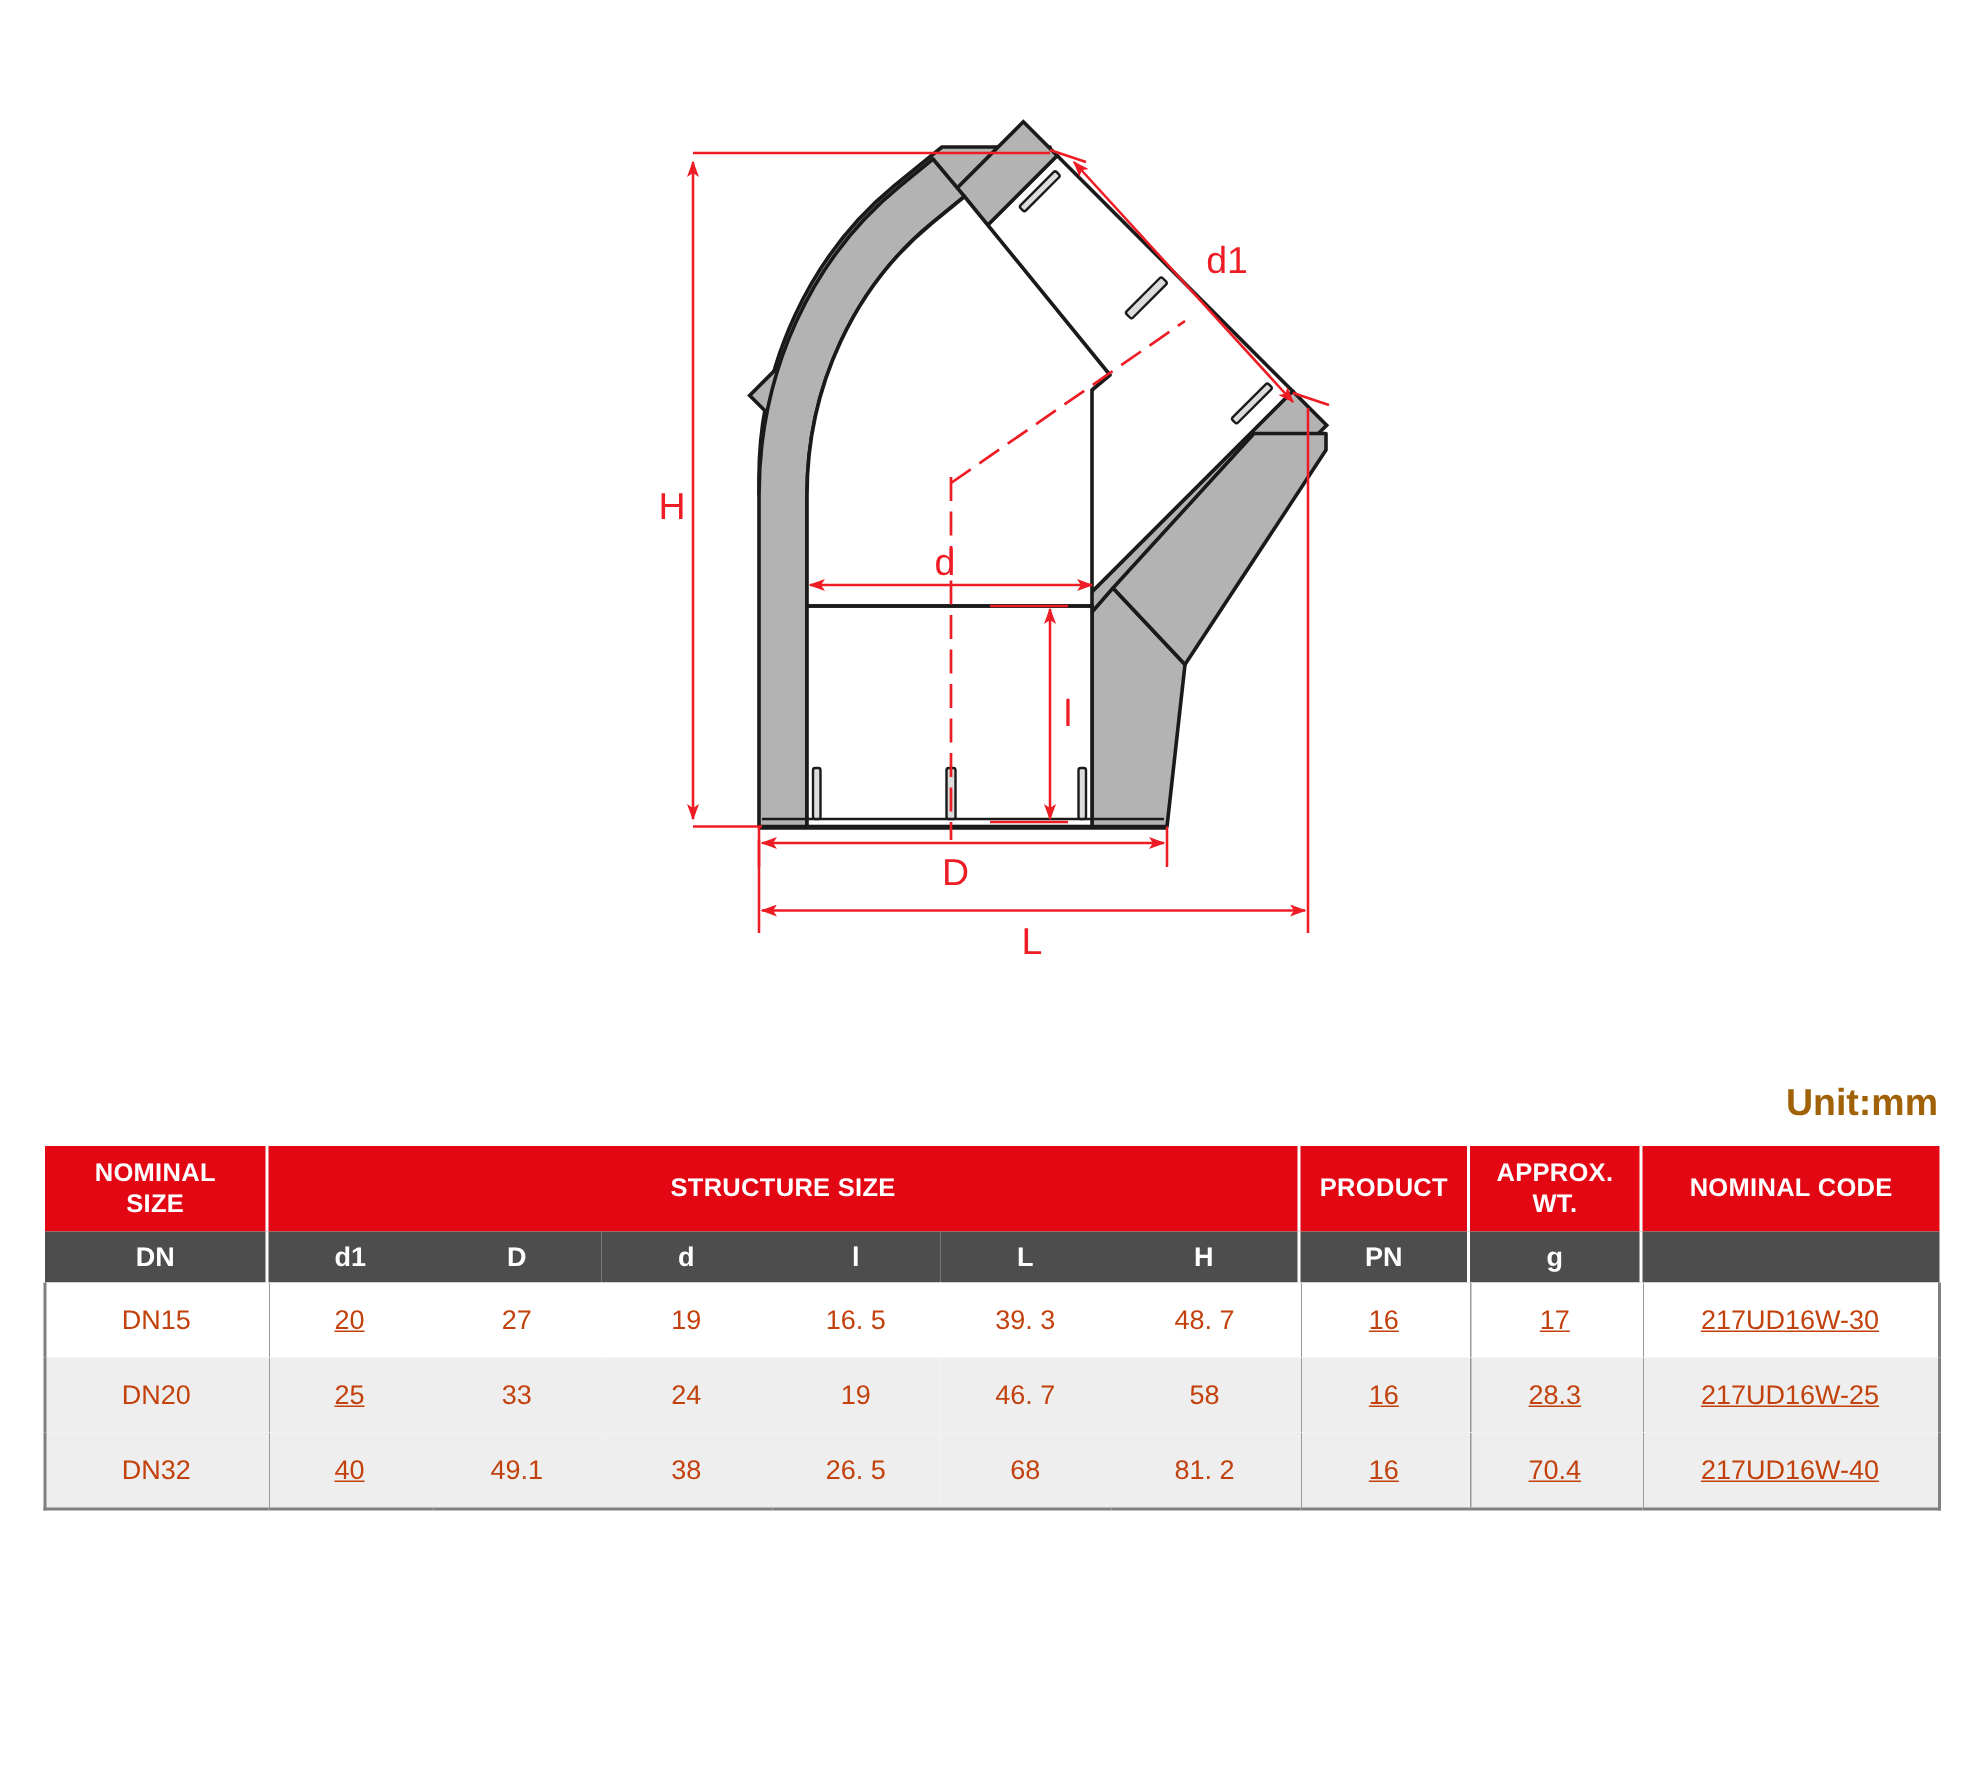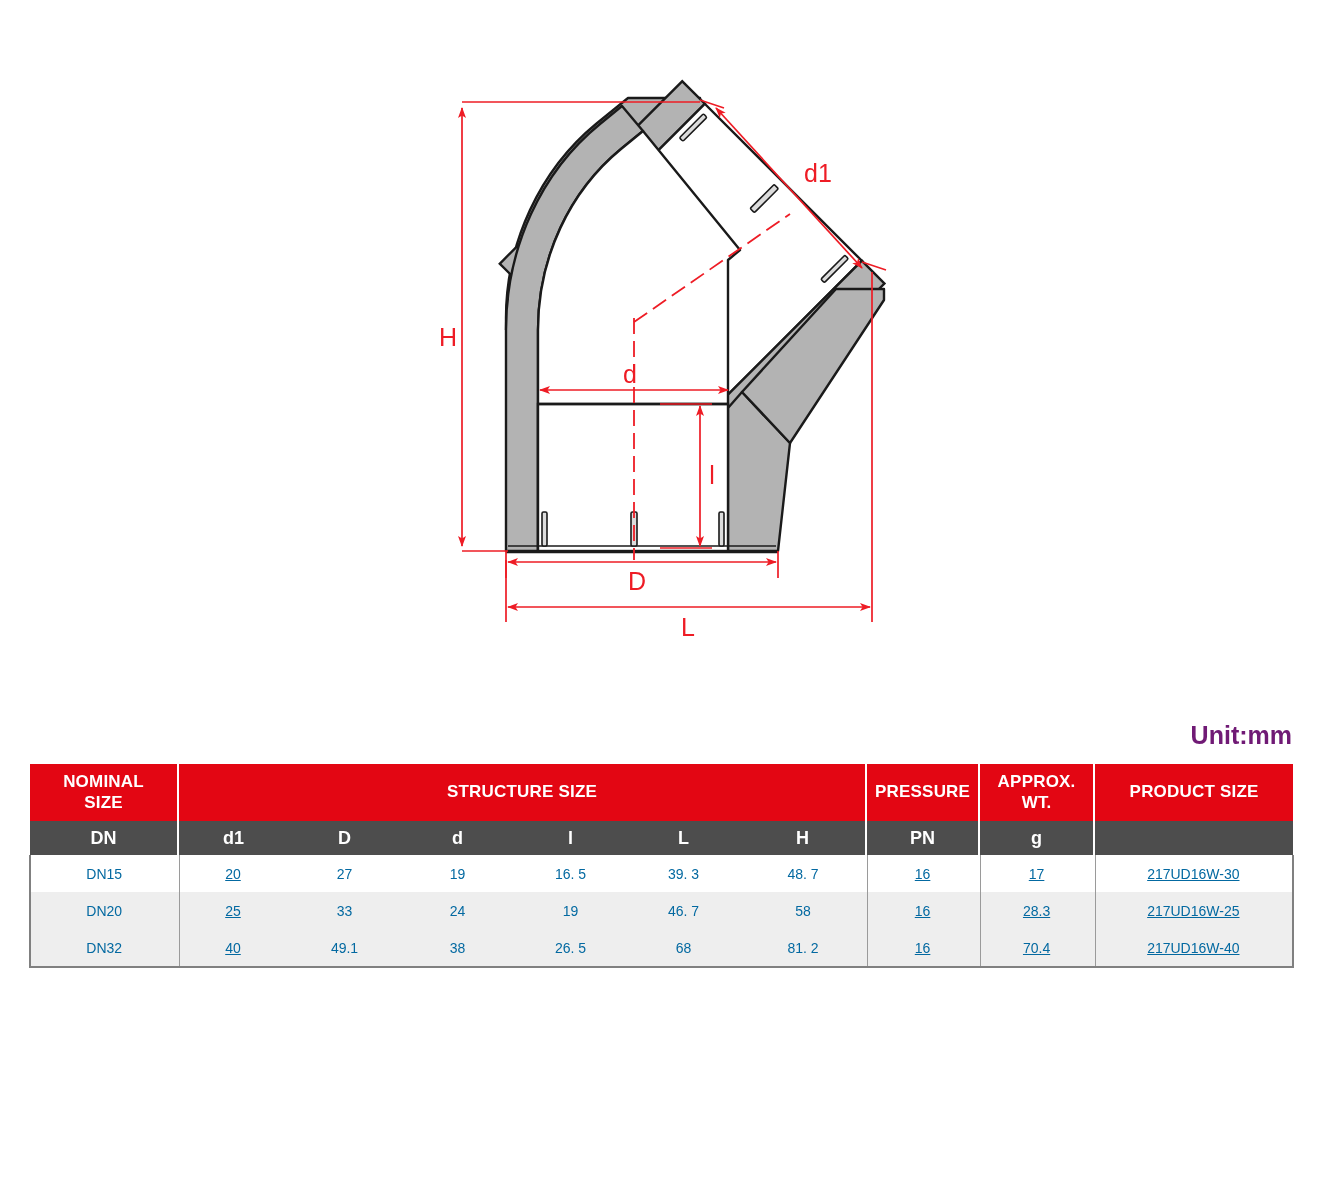--- a/index.html
+++ b/index.html
@@ -30,21 +30,21 @@
     top: 0;
   }
 
   
   #unit-label {
     position: absolute;
     right: 28px;
     top: 721px;
     font-size: 25px;
     font-weight: bold;
-    color: #701a75;
+    color: #a16207;
     letter-spacing: 0px;
   }
 
   
   #spec-table-wrap {
     position: absolute;
     left: 29px;
     top: 764px;
     width: 1263px;
   }
@@ -77,23 +77,23 @@
     font-size: 18px;
     font-weight: bold;
     height: 34px;
     border-right: 2px solid #ffffff;
     margin-left: 24px;
   }
   tr.hrow-grey th:last-child { border-right: none; }
   tr.hrow-grey th.nodiv { border-right: none; }
 
   tbody tr td {
-    height: 37px;
-    font-size: 14px;
-    color: #0369a1;
+    height: 50px;
+    font-size: 18px;
+    color: #c2410c;
     background: #ffffff;
     border-left: 1px solid transparent;
   }
   tbody tr.alt td { background: #eeeeee; }
   tbody tr:last-child td { border-bottom: 2px solid #808080; }
   tbody tr td.firstcol { border-left: 2px solid #808080; }
   tbody tr td.lastcol { border-right: 2px solid #808080; }
 
   .sep-left { box-shadow: inset 1px 0 0 #9a9a9a; text-decoration: underline; }
 </style>
@@ -254,26 +254,26 @@
       <col style="width:115px">
       <col style="width:199px">
     </colgroup>
     <thead>
       <tr class="hrow-red">
         <th>
           <div>NOMINAL</div>
           <div>SIZE</div>
         </th>
         <th colspan="6">STRUCTURE SIZE</th>
-        <th>PRESSURE</th>
+        <th>PRODUCT</th>
         <th>
           <div>APPROX.</div>
           <div>WT.</div>
         </th>
-        <th>PRODUCT SIZE</th>
+        <th>NOMINAL CODE</th>
       </tr>
       <tr class="hrow-grey">
         <th>DN</th>
         <th class="nodiv">d1</th>
         <th class="nodiv">D</th>
         <th class="nodiv">d</th>
         <th class="nodiv">l</th>
         <th class="nodiv">L</th>
         <th>H</th>
         <th>PN</th>

